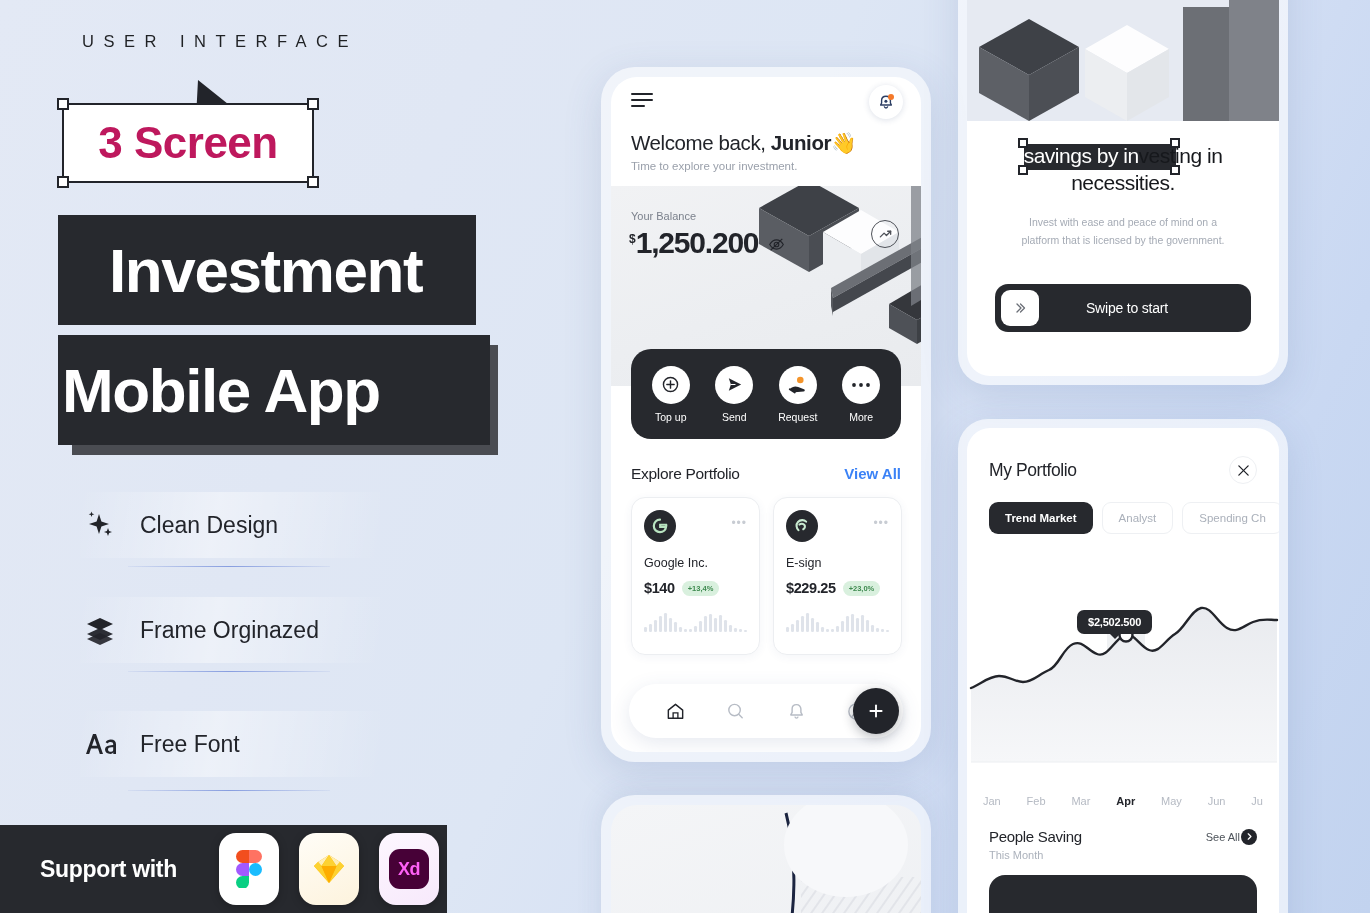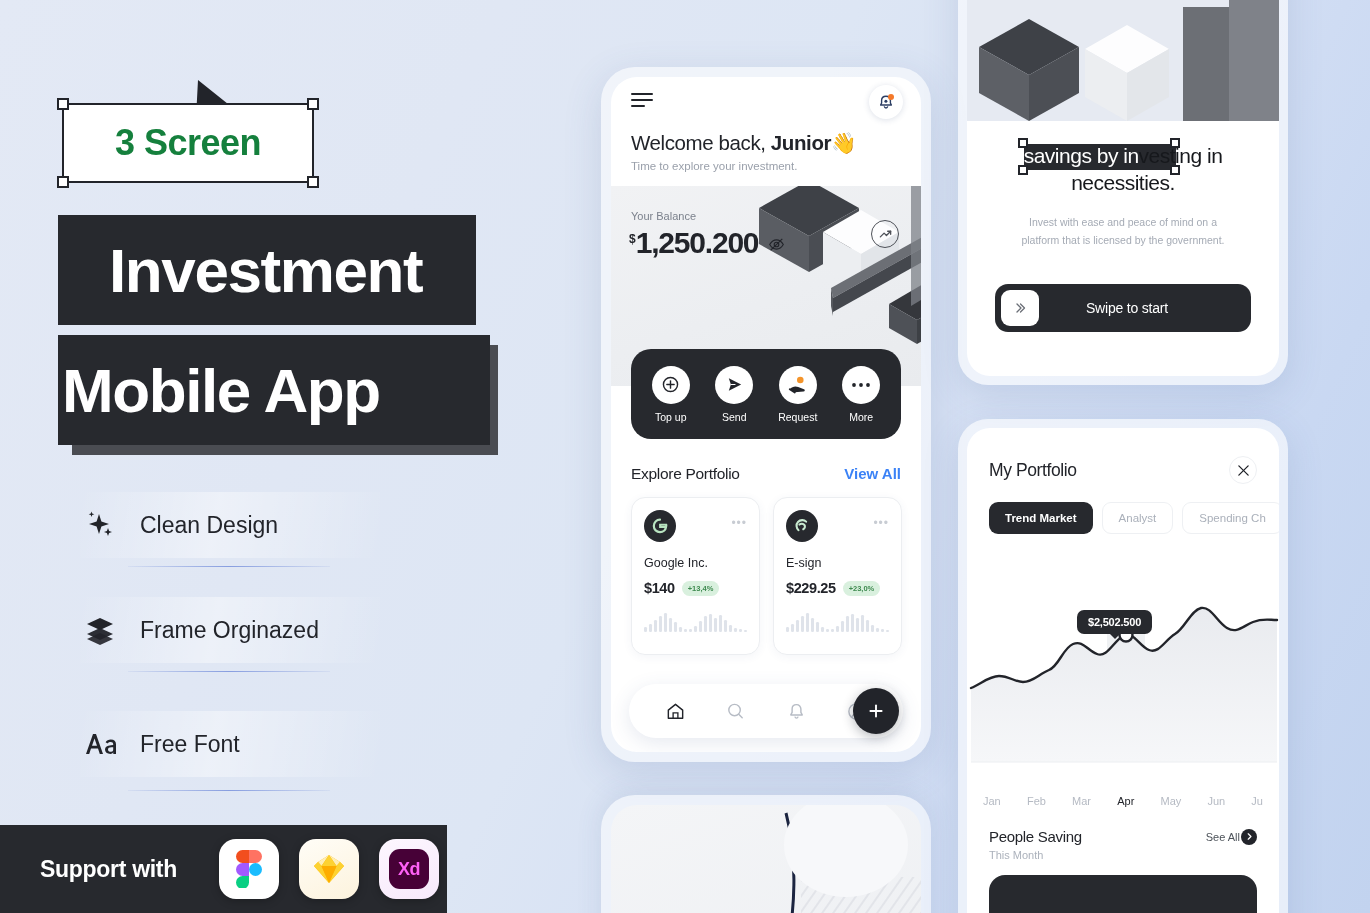--- a/index.html
+++ b/index.html
@@ -25,21 +25,21 @@
   
   #three-screen-selection {
     position: absolute; left: 62px; top: 103px;
     width: 252px; height: 80px;
     background: #ffffff;
     border: 2.4px solid #22242a;
   }
   #three-screen-label {
     position: absolute; left: 0; top: 0; width: 100%; height: 100%;
     display: flex; align-items: center; justify-content: center;
-    font-size: 36px; font-weight: 700; color: #15803d;
+    font-size: 44px; font-weight: 700; color: #be185d;
     letter-spacing: -0.5px;
     text-align: right;
   }
   .sel-handle {
     position: absolute; width: 12px; height: 12px;
     background: #fff; border: 2.4px solid #22242a;
   }
   .sel-handle.tl { left: -7px; top: -7px; }
   .sel-handle.tr { right: -7px; top: -7px; }
   .sel-handle.bl { left: -7px; bottom: -7px; }
@@ -100,21 +100,21 @@
     position: absolute; left: 0; bottom: 0;
     width: 447px; height: 88px;
     background: #27292e;
     display: flex; align-items: center;
   }
   #support-label {
     color: #fff; font-size: 23px; font-weight: 700;
     margin-left: 40px; letter-spacing: -.3px;
   }
   .tool-logo {
-    width: 60px; height: 60px; border-radius: 17px;
+    width: 60px; height: 72px; border-radius: 17px;
     background: #fff; margin-left: 20px;
     display: flex; align-items: center; justify-content: center;
     box-shadow: 0 2px 8px rgba(0,0,0,.25);
   }
   #tool-logos { display: flex; margin-left: 22px; }
 
   
   #phone-main {
     position: absolute; left: 601px; top: 67px;
     width: 330px; height: 695px;
@@ -313,21 +313,21 @@
   #chart-tooltip:after {
     content: ""; position: absolute; left: 50%; bottom: -5px; transform: translateX(-50%);
     border-left: 6px solid transparent; border-right: 6px solid transparent;
     border-top: 6px solid #27292e;
   }
   #chart-months {
     position: absolute; left: 0; bottom: 6px; width: 100%;
     display: flex; padding: 0 16px; justify-content: space-between;
   }
   .month-tick { font-size: 11px; color: #b5bac3; }
-  .month-tick.active { color: #22242a; font-weight: 400; }
+  .month-tick.active { color: #22242a; font-weight: 700; }
 
   #people-saving {
     position: absolute; left: 22px; right: 22px; top: 400px;
   }
   #ps-head { display: flex; align-items: center; justify-content: space-between; }
   #ps-title { font-size: 15px; color: #22242a; letter-spacing: -.3px; }
   #ps-seeall-wrap { display: flex; align-items: center; gap: 1px; }
   #ps-seeall { font-size: 11px; color: #4c5259; }
   #ps-arrow {
     width: 16px; height: 16px; border-radius: 50%; background: #22242a;
@@ -336,20 +336,21 @@
   #ps-sub { font-size: 11px; color: #acb2bc; margin-top: 4px; }
   #ps-card {
     margin-top: 14px; height: 70px; background: #27292e; border-radius: 16px;
   }
 </style>
 </head>
 <body>
 
 <div id="left-column">
 
+  <div id="eyebrow-text">USER INTERFACE</div>
 
   <svg id="cursor-arrow" viewBox="0 0 46 56">
     <path d="M8 2 L38 26 L24 28 L30 46 L22 49 L15 31 L6 40 Z" fill="#22242a"></path>
     <g stroke="#22242a" stroke-width="2.6" stroke-linecap="round">
       <line x1="19" y1="46" x2="15" y2="53"></line>
       <line x1="27" y1="47" x2="28" y2="54"></line>
       <line x1="12" y1="43" x2="5" y2="47"></line>
       <line x1="33" y1="44" x2="40" y2="48"></line>
     </g>
   </svg>

